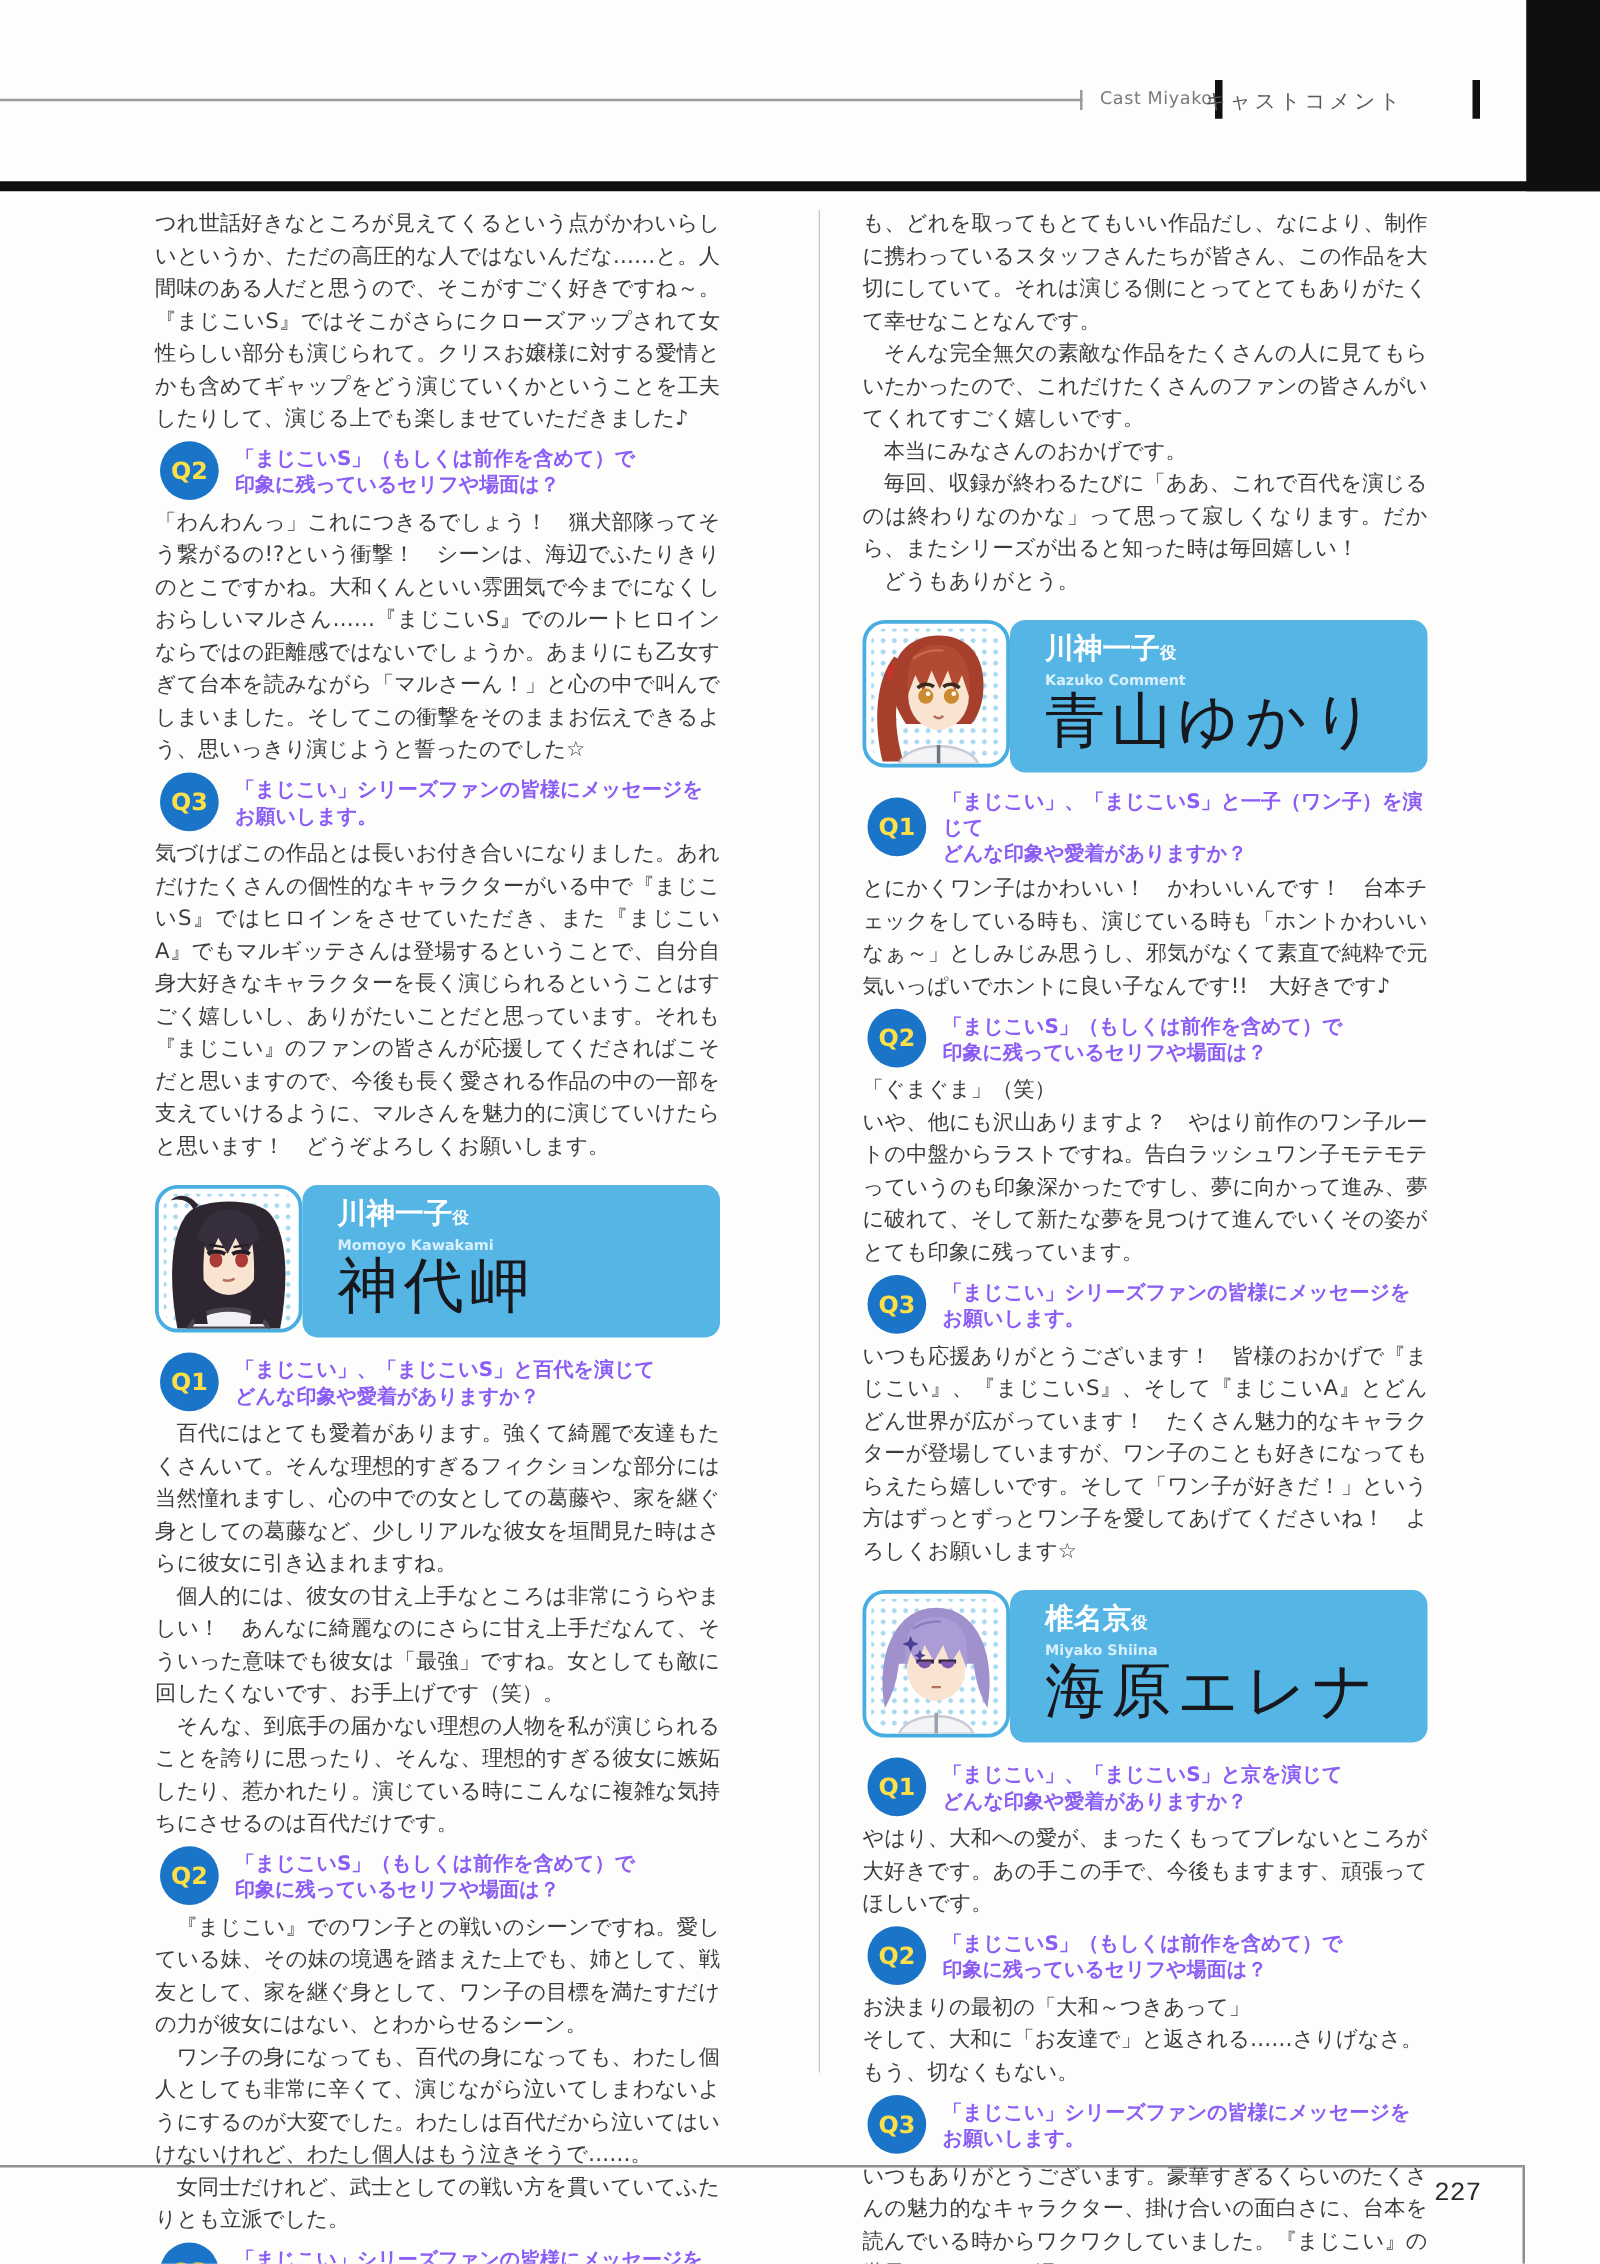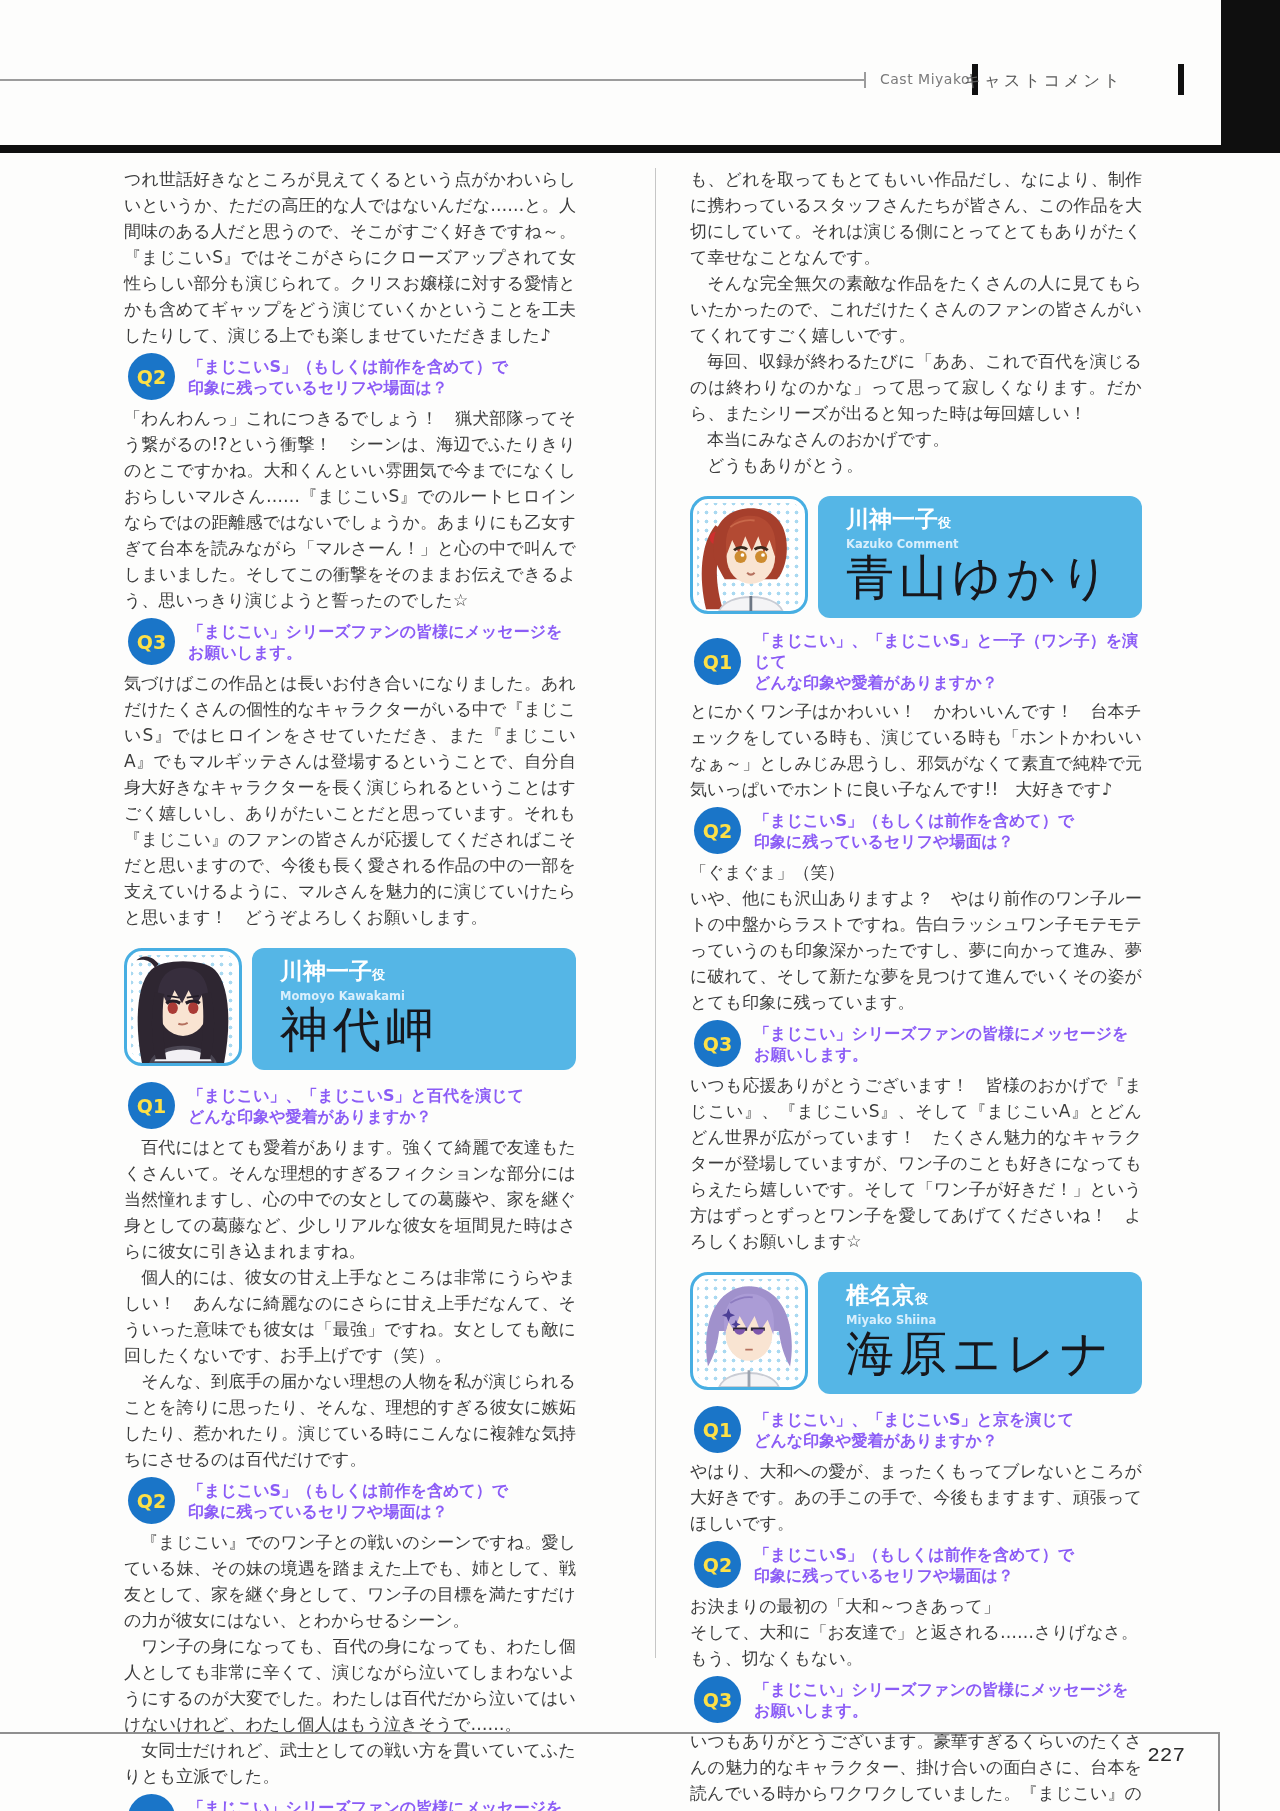--- a/index.html
+++ b/index.html
@@ -27,21 +27,21 @@
   .qblock{display:flex;align-items:center;gap:13px;margin:5px 0 5px 4px;}
   .qbadge{flex:0 0 auto;width:47px;height:47px;border-radius:50%;background:#1a75c8;color:#fde047;
     font-weight:bold;font-size:19px;display:flex;align-items:center;justify-content:center;}
   .qtitle{font-weight:bold;color:#8b5cf6;font-size:16px;line-height:21px;}
   
   .card{display:flex;height:122px;margin:18px 0 12px 0;}
   .portrait{flex:0 0 auto;width:112px;height:112px;border:3px solid #47aee2;border-radius:18px;
     background:radial-gradient(circle,#a9d9f1 1.8px,rgba(0,0,0,0) 2.1px) #ffffff;
     background-size:9px 9px;box-shadow:inset 0 0 0 4px #ffffff;overflow:hidden;}
   .portrait svg{width:100%;height:100%;display:block;}
-  .card-panel{flex:1 1 auto;margin-left:10px;background:#55b6e6;border-radius:12px;
+  .card-panel{flex:1 1 auto;margin-left:0;background:#55b6e6;border-radius:12px;
     padding:11px 0 0 28px;box-sizing:border-box;height:122px;}
   .role-line{color:#ffffff;font-weight:bold;font-size:23px;line-height:24px;}
   .role-suffix{font-size:13px;font-weight:bold;}
   .romaji{color:#d9effc;font-weight:bold;font-size:11.5px;margin-top:2px;}
   .actor{color:#17171c;font-family:Liberation Sans, sans-serif;
     font-size:48px;line-height:40px;margin-top:7px;letter-spacing:5px;}
   
   .footer-rule{position:absolute;left:0;top:1732px;width:1218px;height:2px;background:#8f8f8f;}
   .footer-vert{position:absolute;left:1218px;top:1732px;width:2px;height:79px;background:#8f8f8f;}
   .page-number{position:absolute;left:1095px;top:1744px;width:90px;text-align:right;
@@ -142,22 +142,22 @@
     <div class="qtitle">「まじこい」シリーズファンの皆様にメッセージをお願いします。</div>
   </div>
 
 </div>
 
 <div class="col col-right">
 
   <div class="ans">
       <p>も、どれを取ってもとてもいい作品だし、なにより、制作に携わっているスタッフさんたちが皆さん、この作品を大切にしていて。それは演じる側にとってとてもありがたくて幸せなことなんです。</p>
       <p>　そんな完全無欠の素敵な作品をたくさんの人に見てもらいたかったので、これだけたくさんのファンの皆さんがいてくれてすごく嬉しいです。</p>
+      <p>　本当にみなさんのおかげです。</p>
       <p>　毎回、収録が終わるたびに「ああ、これで百代を演じるのは終わりなのかな」って思って寂しくなります。だから、またシリーズが出ると知った時は毎回嬉しい！</p>
-      <p>　本当にみなさんのおかげです。</p>
       <p>　どうもありがとう。</p>
     </div>
 
   <div class="card">
     <div class="portrait">
       <svg viewBox="0 0 120 120">
         <path d="M24 28 C8 48 6 84 14 118 L32 118 C22 86 24 56 36 36 Z" fill="#a63f2c"></path>
         <circle cx="25" cy="42" r="7" fill="#cf2f2f"></circle>
         <path d="M22 62 C18 24 40 10 62 10 C84 10 104 24 100 62 C98 74 94 82 90 86 L34 86 C30 80 26 72 22 62 Z" fill="#a63f2c"></path>
         <path d="M28 120 C36 100 88 100 96 120 Z" fill="#f4f4f6" stroke="#c9ccd4" stroke-width="2"></path>

